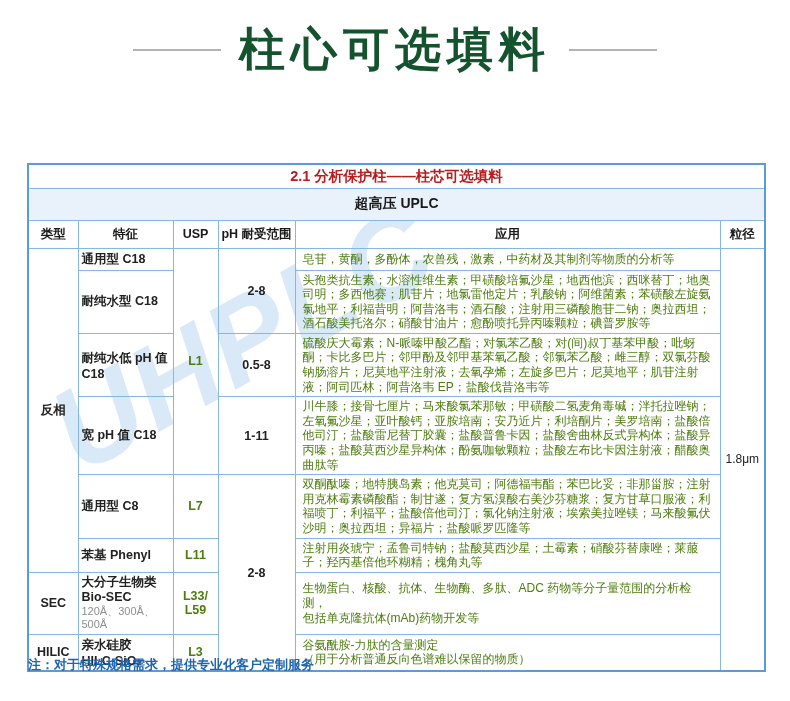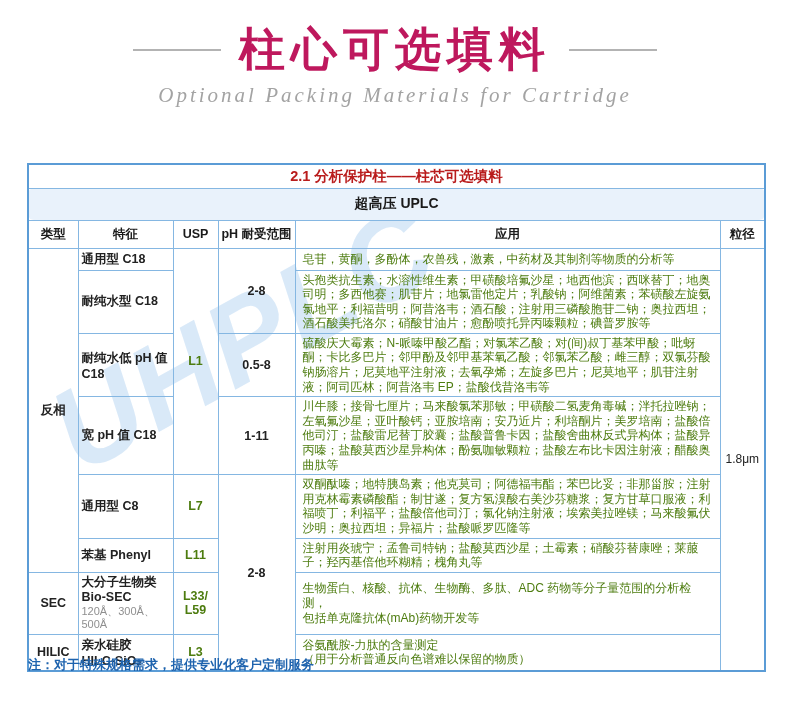--- a/index.html
+++ b/index.html
@@ -4,21 +4,21 @@
 <style>
   * { margin: 0; padding: 0; box-sizing: border-box; }
   html, body { width: 790px; height: 701px; background: #ffffff; overflow: hidden;
     font-family: "Liberation Sans", "DejaVu Sans", sans-serif; }
   .page { position: relative; width: 790px; height: 701px; background: #fff; }
 
   
   .title-block { position: absolute; top: 22px; left: 0; width: 100%; text-align: center; }
   .title-row { display: flex; align-items: center; justify-content: center; gap: 18px; }
   .title-line { width: 88px; height: 2px; background: #b3b3b3; }
-  .main-title { font-size: 46px; font-weight: bold; color: #be185d; letter-spacing: 6px; line-height: 1.2; }
+  .main-title { font-size: 46px; font-weight: bold; color: #14532d; letter-spacing: 6px; line-height: 1.2; }
   .sub-title { margin-top: 6px; font-family: "Liberation Serif", "DejaVu Serif", serif;
     font-style: italic; font-size: 21px; color: #a3a3a3; letter-spacing: 3px; }
 
   
   .watermark { position: absolute; left: 28px; top: 380px; font-size: 118px; font-weight: bold;
     font-style: italic; color: rgba(186, 215, 242, 0.55); transform: rotate(-29deg);
     transform-origin: left top; letter-spacing: 2px; z-index: 0; pointer-events: none; }
 
   
   .table-wrap { position: absolute; left: 27px; top: 163px; width: 737px; z-index: 1; }
@@ -49,21 +49,20 @@
 <body>
 
 <div class="page">
 
   <div class="title-block">
     <div class="title-row">
       <div class="title-line"></div>
       <div class="main-title">柱心可选填料</div>
       <div class="title-line"></div>
     </div>
-    <div class="sub-title">Optional Packing Materials for Cartridge</div>
   </div>
 
   <div class="watermark">UHPLC</div>
 
   <div class="table-wrap">
     <table>
       <colgroup>
         <col style="width:50px">
           <col style="width:95px">
           <col style="width:45px">

